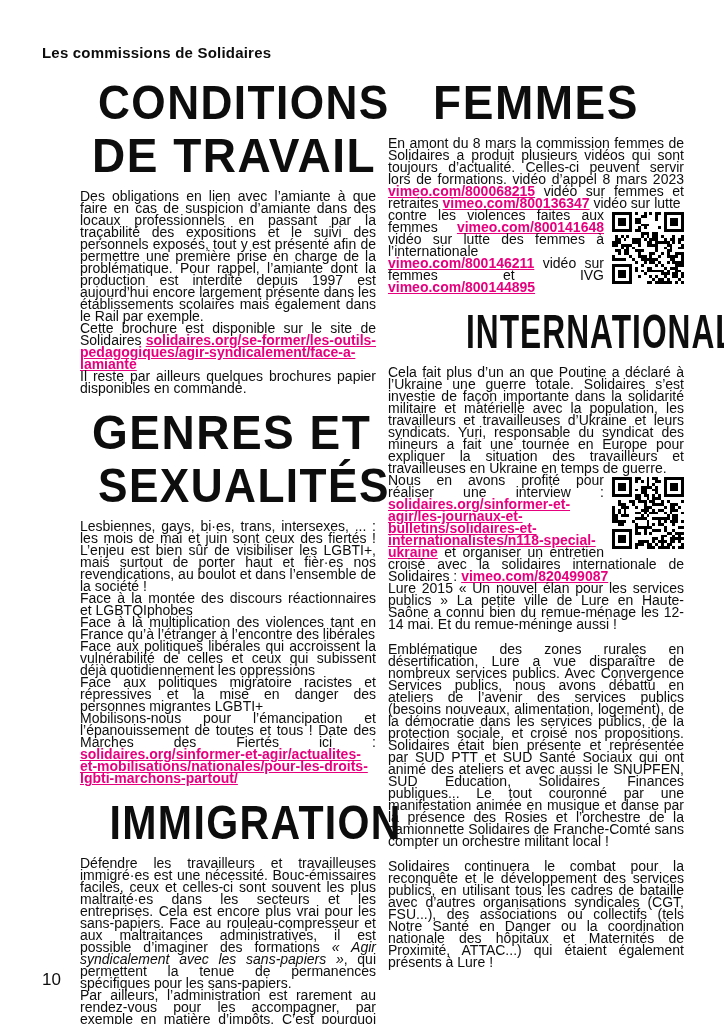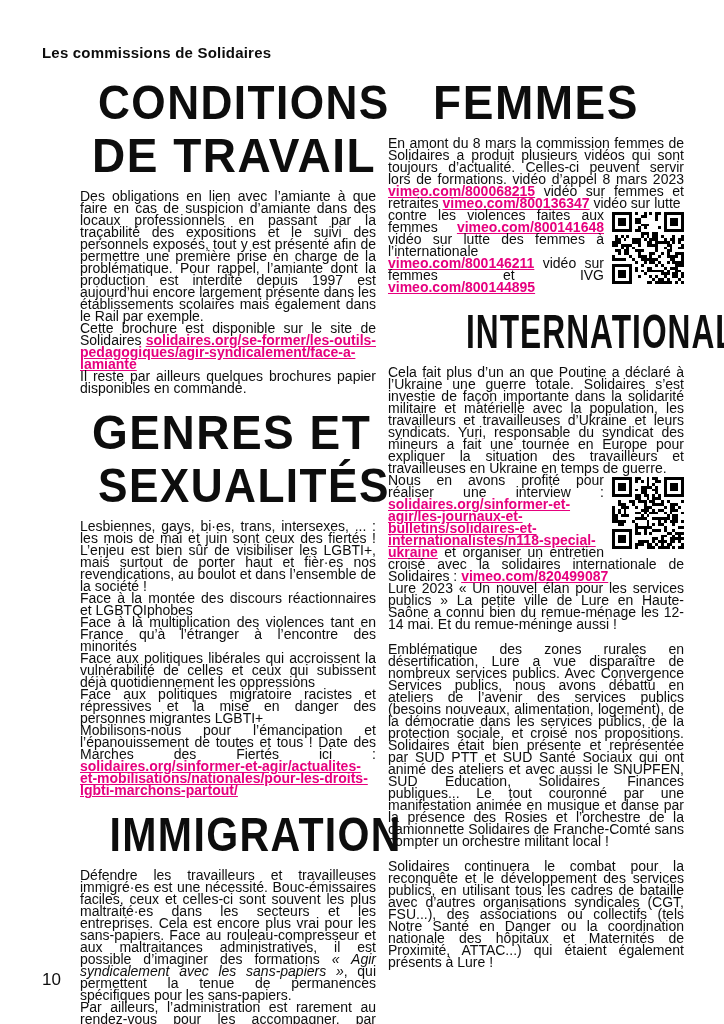--- a/index.html
+++ b/index.html
@@ -60,21 +60,21 @@
       <p class="body"><span>Des obligations en lien avec l’amiante à que faire en cas de suspicion d’amiante dans des locaux professionnels en passant par la traçabilité des expositions et le suivi des personnels exposés, tout y est présenté afin de permettre une première prise en charge de la problématique. Pour rappel, l’amiante dont la production est interdite depuis 1997 est aujourd’hui encore largement présente dans les établissements scolaires mais également dans le Rail par exemple.</span></p>
       <p class="body"><span>Cette brochure est disponible sur le site de Solidaires </span><a class="lnk">solidaires.org/se-former/les-outils-pedagogiques/agir-syndicalement/face-a-lamiante</a></p>
       <p class="body"><span>Il reste par ailleurs quelques brochures papier disponibles en commande.</span></p>
 
       <h2 class="sec-title">
         <span class="tl"><span class="fit" style="transform: scale(1, 1.06);">GENRES ET</span></span>
         <span class="tl"><span class="fit" style="transform: scale(0.960526, 1.06);">SEXUALITÉS</span></span>
       </h2>
       <p class="body"><span>Lesbiennes, gays, bi·es, trans, intersexes, ... : les mois de mai et juin sont ceux des fiertés ! L’enjeu est bien sûr de visibiliser les LGBTI+, mais surtout de porter haut et fièr·es nos revendications, au boulot et dans l’ensemble de la société !</span></p>
       <p class="body"><span>Face à la montée des discours réactionnaires et LGBTQIphobes</span></p>
-      <p class="body"><span>Face à la multiplication des violences tant en France qu’à l’étranger à l’encontre des minorités</span></p>
+      <p class="body"><span>Face à la multiplication des violences tant en France qu’à l’étranger à l’encontre des libérales</span></p>
       <p class="body"><span>Face aux politiques libérales qui accroissent la vulnérabilité de celles et ceux qui subissent déjà quotidiennement les oppressions</span></p>
       <p class="body"><span>Face aux politiques migratoire racistes et répressives et la mise en danger des personnes migrantes LGBTI+</span></p>
       <p class="body"><span>Mobilisons-nous pour l’émancipation et l’épanouissement de toutes et tous ! Date des Marches des Fiertés ici : </span><a class="lnk">solidaires.org/sinformer-et-agir/actualites-et-mobilisations/nationales/pour-les-droits-lgbti-marchons-partout/</a></p>
 
       <h2 class="sec-title">
         <span class="tl"><span class="fit" style="transform: scale(0.892966, 1.06);">IMMIGRATION</span></span>
       </h2>
       <p class="body"><span>Défendre les travailleurs et travailleuses immigré·es est une nécessité. Bouc-émissaires faciles, ceux et celles-ci sont souvent les plus maltraité·es dans les secteurs et les entreprises. Cela est encore plus vrai pour les sans-papiers. Face au rouleau-compresseur et aux maltraitances administratives, il est possible d’imaginer des formations </span><span style="font-style: italic;">« Agir syndicalement avec les sans-papiers »</span><span>, qui permettent la tenue de permanences spécifiques pour les sans-papiers.</span></p>
       <p class="body"><span>Par ailleurs, l’administration est rarement au rendez-vous pour les accompagner, par exemple en matière d’impôts. C’est pourquoi Solidaires Finances Publiques et le GISTI ont réalisé une brochure </span></p>
 
@@ -522,21 +522,21 @@
               <rect x="18" y="0" width="7" height="7" fill="#000"></rect>
               <rect x="19" y="1" width="5" height="5" fill="#fff"></rect>
               <rect x="20" y="2" width="3" height="3" fill="#000"></rect>
               <rect x="0" y="18" width="7" height="7" fill="#000"></rect>
               <rect x="1" y="19" width="5" height="5" fill="#fff"></rect>
               <rect x="2" y="20" width="3" height="3" fill="#000"></rect>
             </svg></span>
         <span><span>Nous en avons profité pour réaliser une interview : </span><a class="lnk">solidaires.org/sinformer-et-agir/les-journaux-et-bulletins/solidaires-et-internationalistes/n118-special-ukraine</a><span> et organiser un entretien croisé avec la solidaires internationale de Solidaires : </span><a class="lnk">vimeo.com/820499087</a></span>
       </p>
 
-      <p class="body"><span>Lure 2023 </span><span style="">« Un nouvel élan pour les services publics »</span><span> La petite ville de Lure en Haute-Saône a connu bien du remue-ménage les 12-14 mai. Et du remue-méninge aussi !</span></p>
+      <p class="body"><span>Lure 2015 </span><span style="">« Un nouvel élan pour les services publics »</span><span> La petite ville de Lure en Haute-Saône a connu bien du remue-ménage les 12-14 mai. Et du remue-méninge aussi !</span></p>
       <p class="body gap"><span>Emblématique des zones rurales en désertification, Lure a vue disparaître de nombreux services publics. Avec Convergence Services publics, nous avons débattu en ateliers de l’avenir des services publics (besoins nouveaux, alimentation, logement), de la démocratie dans les services publics, de la protection sociale, et croisé nos propositions. Solidaires était bien présente et représentée par SUD PTT et SUD Santé Sociaux qui ont animé des ateliers et avec aussi le SNUPFEN, SUD Education, Solidaires Finances publiques... Le tout couronné par une manifestation animée en musique et danse par la présence des Rosies et l’orchestre de la camionnette Solidaires de Franche-Comté sans compter un orchestre militant local !</span></p>
       <p class="body gap"><span>Solidaires continuera le combat pour la reconquête et le développement des services publics, en utilisant tous les cadres de bataille avec d’autres organisations syndicales (CGT, FSU...), des associations ou collectifs (tels Notre Santé en Danger ou la coordination nationale des hôpitaux et Maternités de Proximité, ATTAC...) qui étaient également présents à Lure !</span></p>
 
     </div>
   </div>
 
   <div class="pagenum">10</div>
 
 </div>
 

